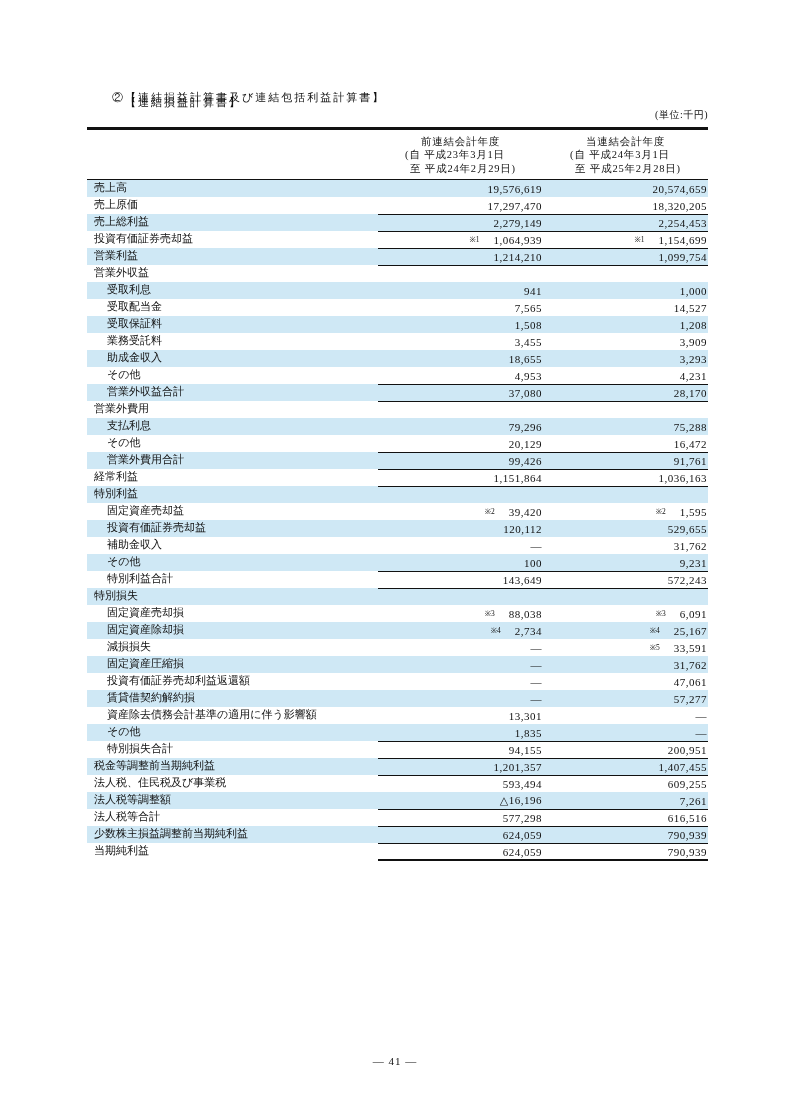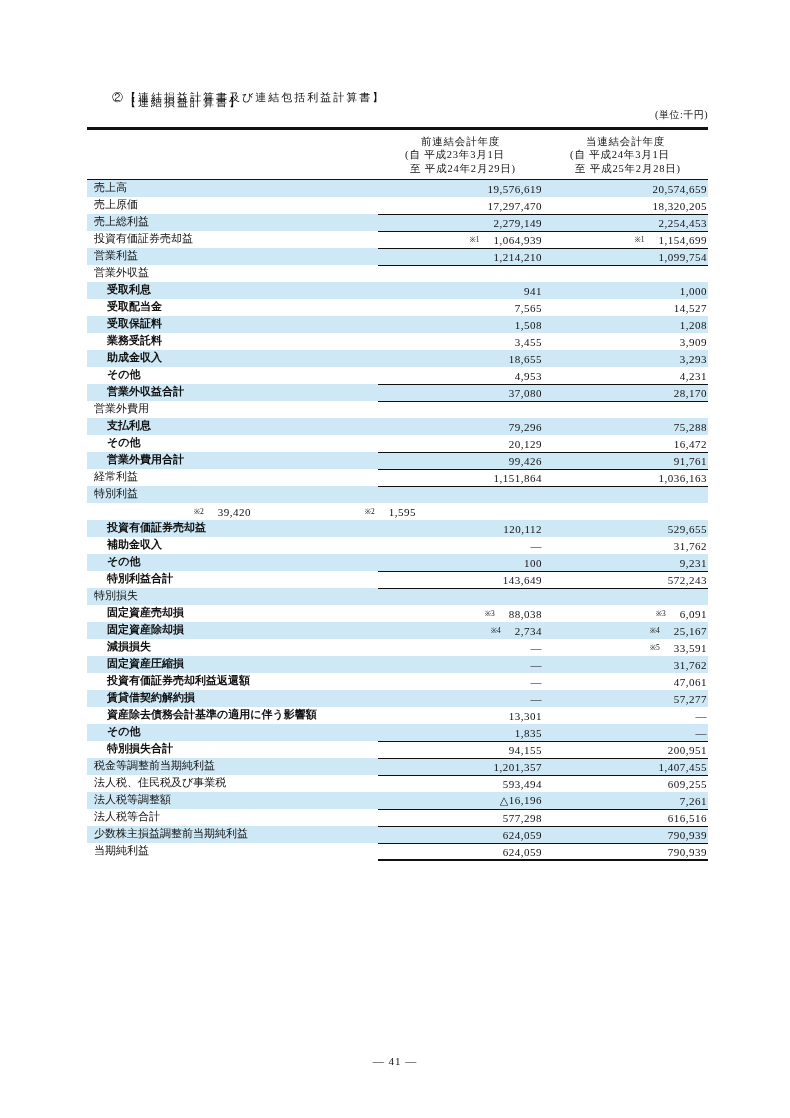--- a/index.html
+++ b/index.html
@@ -18,21 +18,21 @@
   .top-rule { height:2.6px; background:#111; }
   .head { display:flex; border-bottom:1.4px solid #111; padding:5px 0 4px 0; }
   .head-spacer { width:291px; }
   .col-head { width:165px; text-align:center; font-size:10.5px; line-height:13.5px; letter-spacing:0.8px; }
   .dates { display:inline-block; text-align:left; white-space:pre; }
   .dates .d2 { padding-left:5px; }
 
   .row { display:flex; align-items:flex-start; height:17px; font-size:11px; }
   .row.hl { background:#cfe8f5; }
   .row-label { width:291px; padding-left:7px; white-space:nowrap; }
-  .row-label.ind { padding-left:20px;font-weight:bold; }
+  .row-label.ind { padding-left:20px; }
   .nums { position:relative; display:flex; width:330px; height:100%; align-items:center; }
   .row.lt .nums::before { content:""; position:absolute; left:0; right:0; top:-0.5px; height:1px; background:#111; }
   .row.lb .nums::after  { content:""; position:absolute; left:0; right:0; bottom:-0.8px; height:1.6px; background:#111; }
   .cell { width:165px; text-align:right; padding-right:1px; white-space:nowrap; letter-spacing:0.5px; }
   .marker { font-size:7.5px; letter-spacing:0; position:relative; top:-2px; margin-right:14px; }
 
   .page-number { position:absolute; left:0; top:1055px; width:100%; text-align:center; font-size:11px; letter-spacing:1px; }
 </style>
 </head>
 <body>
@@ -182,20 +182,21 @@
         </div>
       </div>
       <div class="row hl lt">
         <div class="row-label">特別利益</div>
         <div class="nums">
           <div class="cell"><span></span></div>
           <div class="cell"><span></span></div>
         </div>
       </div>
       <div class="row">
+        <div class="row-label ind">固定資産売却益</div>
         <div class="nums">
           <div class="cell"><span class="marker">※2</span><span>39,420</span></div>
           <div class="cell"><span class="marker">※2</span><span>1,595</span></div>
         </div>
       </div>
       <div class="row hl">
         <div class="row-label ind">投資有価証券売却益</div>
         <div class="nums">
           <div class="cell"><span>120,112</span></div>
           <div class="cell"><span>529,655</span></div>

